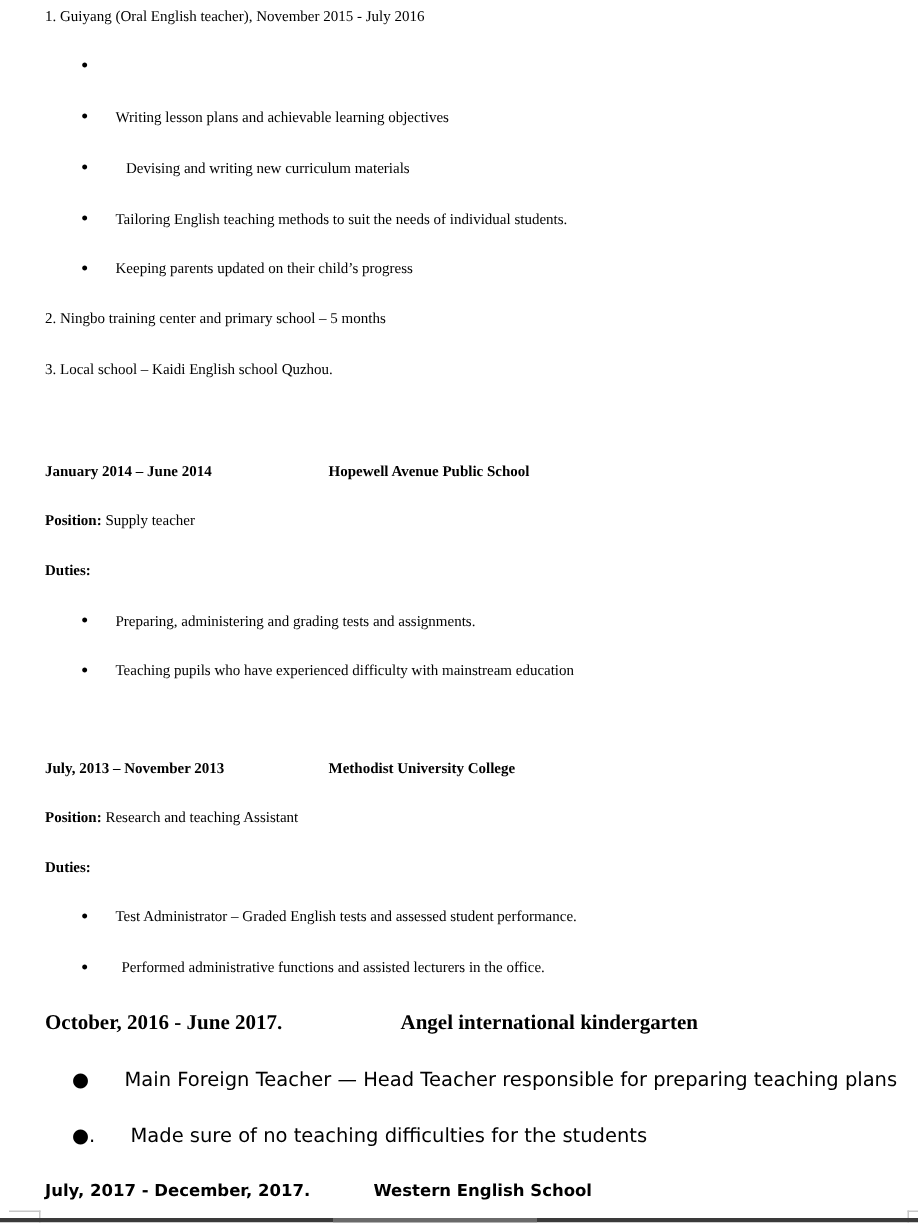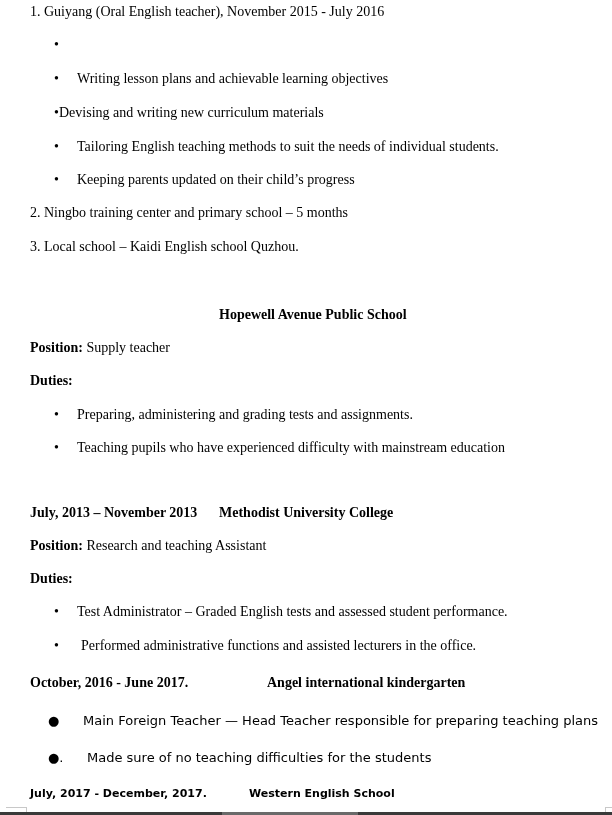--- a/index.html
+++ b/index.html
@@ -1,18 +1,18 @@
 <!DOCTYPE html>
 <html><head>
 <meta charset="utf-8">
 <style>
   html, body { margin: 0; padding: 0; background: #ffffff; }
   body { width: 612px; height: 815px; position: relative; overflow: hidden; color: #000; }
   .page { position: absolute; left: 0; top: 0; width: 612px; height: 815px; }
-  .ln { position: absolute; white-space: nowrap; font-family: "Liberation Serif", serif; font-size: 14px; line-height: 16px; }
+  .ln { position: absolute; white-space: nowrap; font-family: "Liberation Serif", serif; font-size: 10px; line-height: 16px; }
   .b { font-weight: bold; }
   .bullet { position: absolute; font-family: "Liberation Serif", serif; font-size: 14px; line-height: 16px; }
   .cal { font-family: "DejaVu Sans", sans-serif; font-size: 13px; }
   .calb { font-family: "DejaVu Sans", sans-serif; font-size: 11px; font-weight: bold; }
   .big { font-size: 14px; line-height: 20px; font-weight: bold; }
   .corner-l { position: absolute; left: 6px; top: 807px; width: 20px; height: 8px; border-top: 1px solid #c8c8c8; border-right: 1px solid #c8c8c8; }
   .corner-r { position: absolute; right: 0; top: 807px; width: 6px; height: 8px; border-top: 1px solid #c8c8c8; border-left: 1px solid #c8c8c8; }
   .bottom-bar { position: absolute; left: 0; top: 812px; width: 612px; height: 3px; background: #3a3a3a; }
   .bottom-bar .seg { position: absolute; left: 222px; width: 136px; height: 3px; background: #6a6a6a; }
 </style>
@@ -22,31 +22,32 @@
 <div class="page">
 
   <div class="ln" style="left:30px;top:4px;">1. Guiyang (Oral English teacher), November 2015 - July 2016</div>
 
   <span class="bullet" style="left:54px;top:37px;">•</span>
 
   <span class="bullet" style="left:54px;top:71px;">•</span>
   <div class="ln" style="left:77px;top:71px;">Writing lesson plans and achievable learning objectives</div>
 
   <span class="bullet" style="left:54px;top:105px;">•</span>
-  <div class="ln" style="left:59px;top:105px;">Devising and writing new curriculum materials</div>
+  <div class="ln" style="left:84px;top:105px;">Devising and writing new curriculum materials</div>
 
   <span class="bullet" style="left:54px;top:139px;">•</span>
   <div class="ln" style="left:77px;top:139px;">Tailoring English teaching methods to suit the needs of individual students.</div>
 
   <span class="bullet" style="left:54px;top:172px;">•</span>
   <div class="ln" style="left:77px;top:172px;">Keeping parents updated on their child’s progress</div>
 
   <div class="ln" style="left:30px;top:205px;">2. Ningbo training center and primary school – 5 months</div>
   <div class="ln" style="left:30px;top:239px;">3. Local school – Kaidi English  school  Quzhou.</div>
 
+  <div class="ln b" style="left:30px;top:307px;">January 2014 – June 2014</div>
   <div class="ln b" style="left:219px;top:307px;">Hopewell Avenue Public School</div>
 
   <div class="ln" style="left:30px;top:340px;">
     <span class="b">Position:</span><span> Supply teacher</span>
   </div>
 
   <div class="ln b" style="left:30px;top:373px;">Duties:</div>
 
   <span class="bullet" style="left:54px;top:407px;">•</span>
   <div class="ln" style="left:77px;top:407px;">Preparing, administering and grading tests and assignments.</div>

